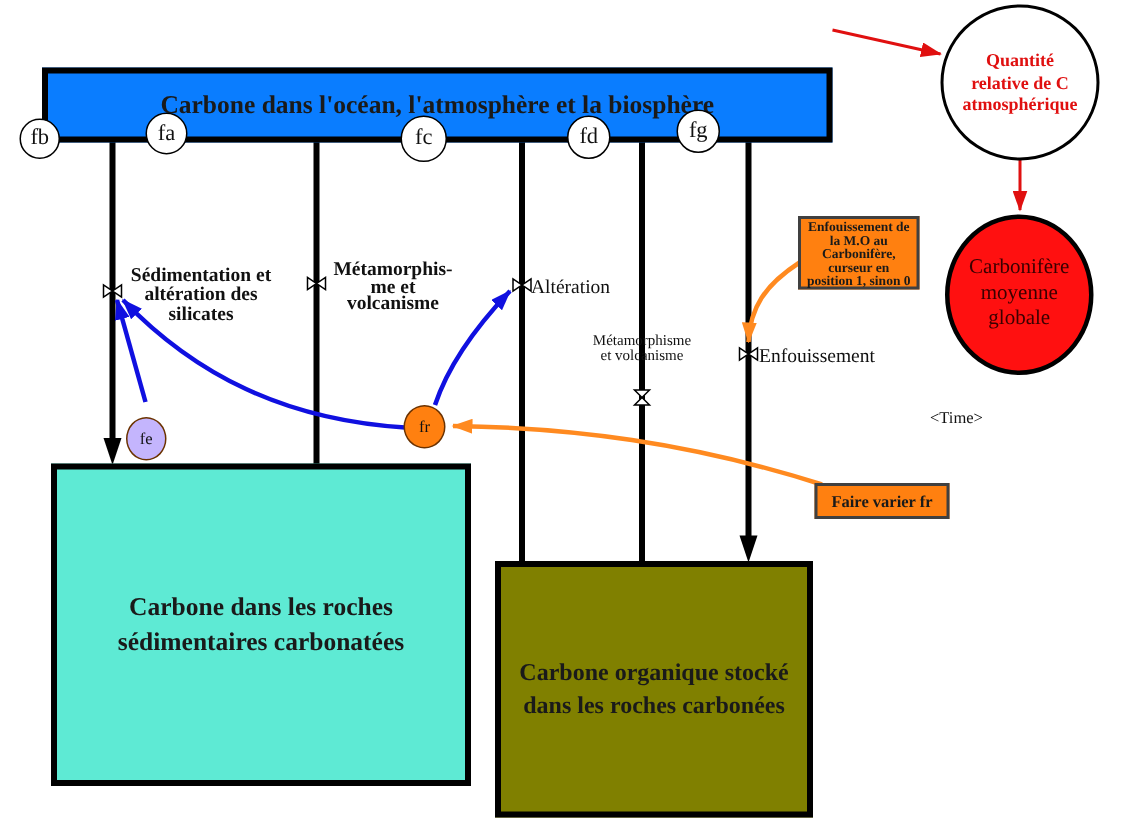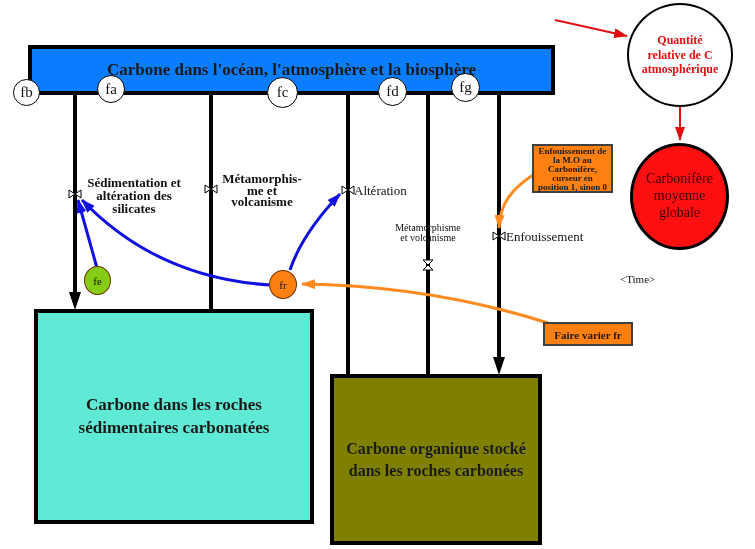--- a/index.html
+++ b/index.html
@@ -106,21 +106,21 @@
 <div class="circ small-var" style="left:267px; top:77px; width:31px; height:31px;">
   <span>fc</span>
 </div>
 <div class="circ small-var" style="left:378px; top:77px; width:29px; height:29px;">
   <span>fd</span>
 </div>
 <div class="circ small-var" style="left:451px; top:73px; width:29px; height:29px;">
   <span>fg</span>
 </div>
 
-<div class="circ orange-var" style="left:84px; top:266px; width:27px; height:29px; background:#84cc16;">
+<div class="circ orange-var" style="left:84px; top:278px; width:27px; height:29px; background:#c4b5fd;">
   <span>fe</span>
 </div>
 <div class="circ orange-var" style="left:269px; top:270px; width:28px; height:29px; background:#ff8010;">
   <span>fr</span>
 </div>
 
 <div class="lbl" style="left:78px; top:176px; width:112px; font-size:13px; font-weight:bold;">
   <div>Sédimentation et</div>
   <div>altération des</div>
   <div>silicates</div>

